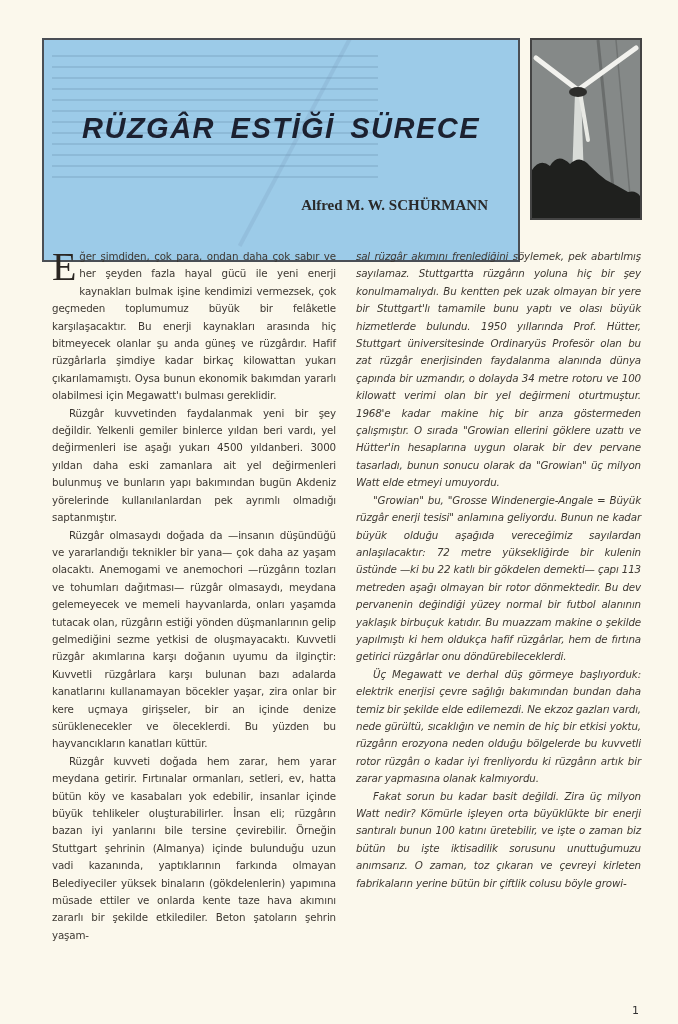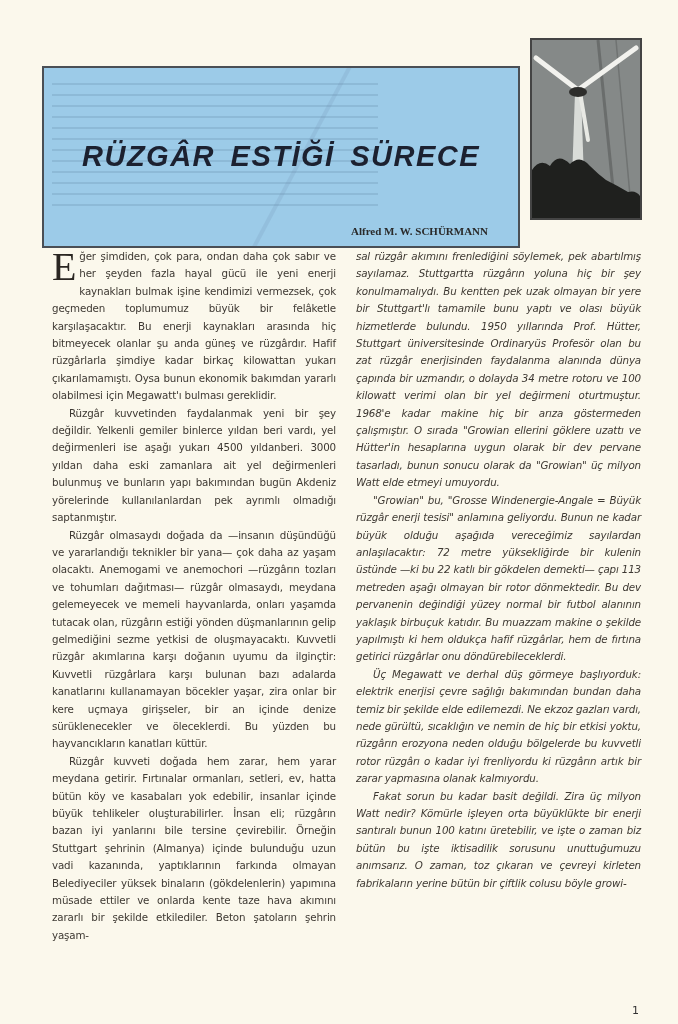--- a/index.html
+++ b/index.html
@@ -4,46 +4,45 @@
 <style>
   html, body { margin: 0; padding: 0; }
   body {
     width: 678px; height: 1024px; overflow: hidden;
     background: #fbf8ec;
     font-family: "DejaVu Sans", sans-serif;
     color: #3a3530;
     position: relative;
   }
   .banner {
-    position: absolute; left: 42px; top: 38px; width: 478px; height: 182px;
+    position: absolute; left: 42px; top: 38px; width: 478px; height: 224px;
     background: #9ccbe8;
     border: 2px solid #4a4f55;
     box-sizing: border-box;
     overflow: hidden;
-    margin-top: 28px;
   }
   .ghost-lines { position: absolute; left: 8px; top: 6px; right: 140px; }
   .ghost-lines div {
     height: 2px; margin: 9px 0; background: rgba(80,110,140,0.18);
   }
   .ghost-diag {
     position: absolute; left: 250px; top: -20px; width: 4px; height: 240px;
     background: rgba(110,140,170,0.18); transform: rotate(28deg);
   }
   .title {
     position: absolute; left: 38px; top: 72px;
     font-family: "Liberation Sans", sans-serif;
     font-weight: bold; font-style: italic;
     font-size: 29px; letter-spacing: 1.5px; word-spacing: 6px;
     color: #1c2130;
   }
   .author {
     position: absolute; right: 30px; top: 157px;
     font-family: "Liberation Serif", serif;
-    font-size: 11px; color: #2a2a2a; font-weight: bold;
+    font-size: 15px; color: #2a2a2a; font-weight: bold;
   }
   .photo {
     position: absolute; left: 530px; top: 38px; width: 112px; height: 182px;
     border: 2px solid #444; box-sizing: border-box;
     background: linear-gradient(180deg, #8a8d8c 0%, #7d8180 55%, #5a5d5c 80%, #222 100%);
     overflow: hidden;
   }
   .photo svg { display: block; }
   .col {
     position: absolute; top: 248px; width: 284px;

